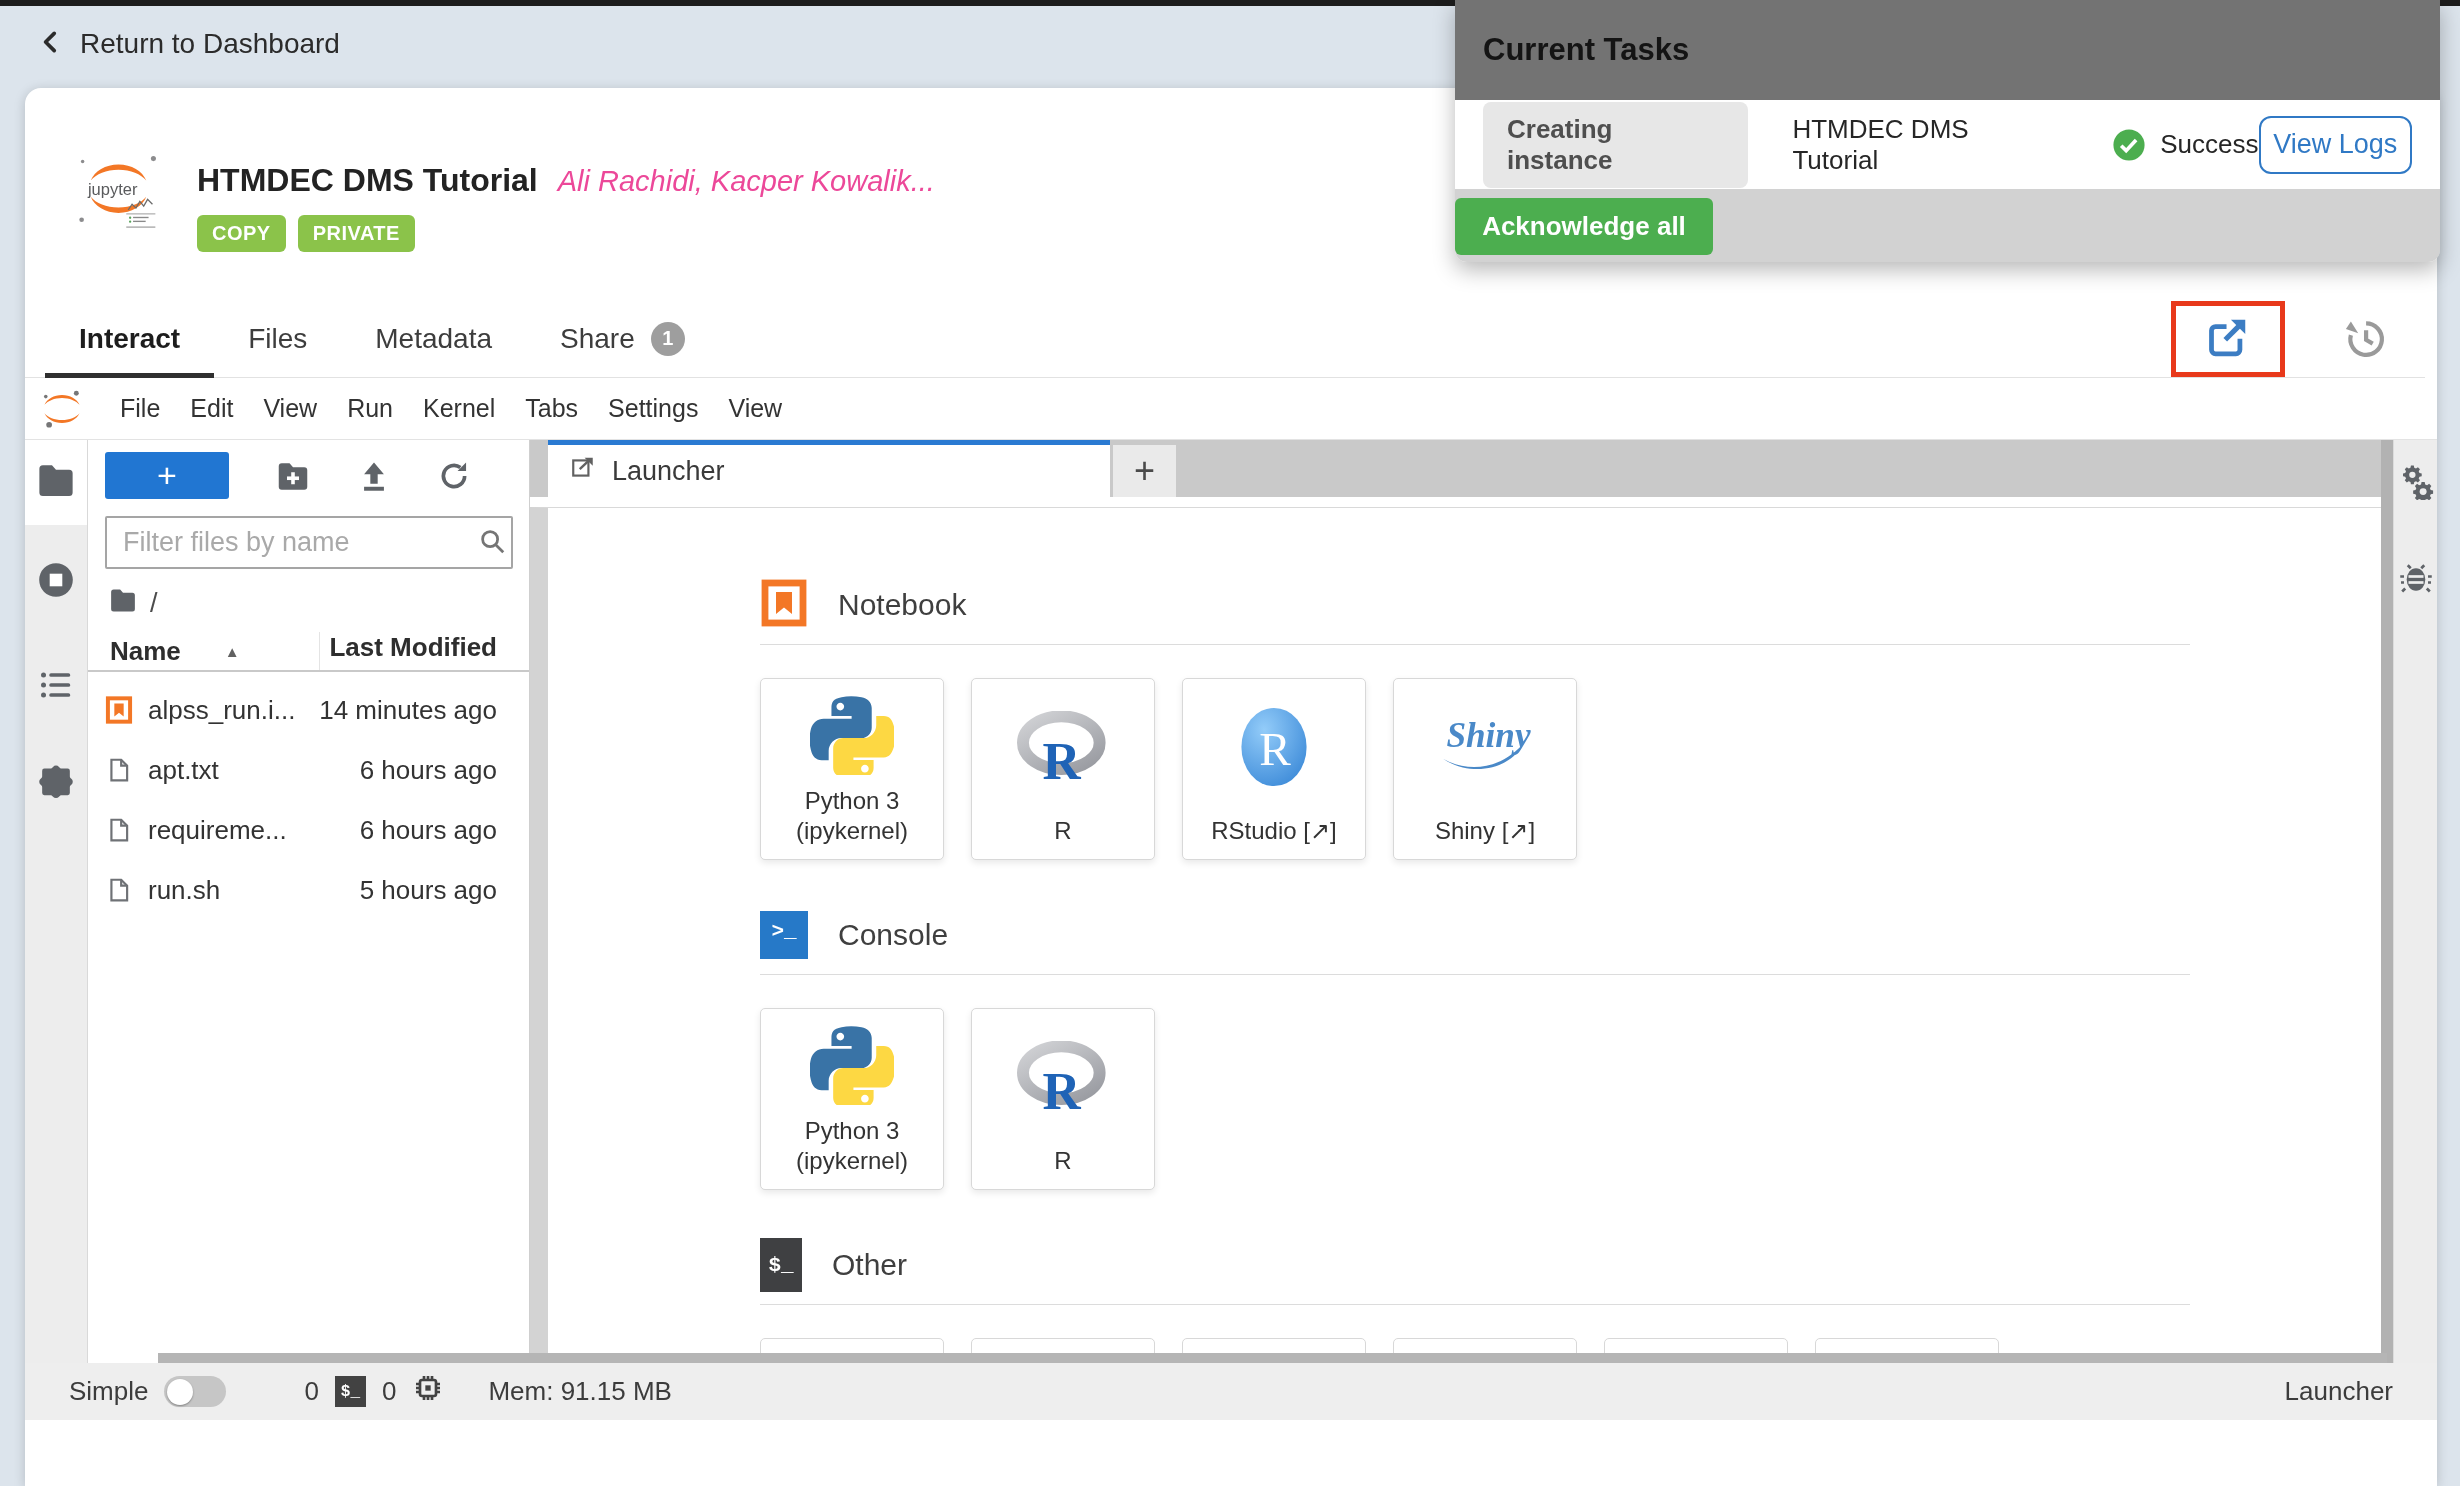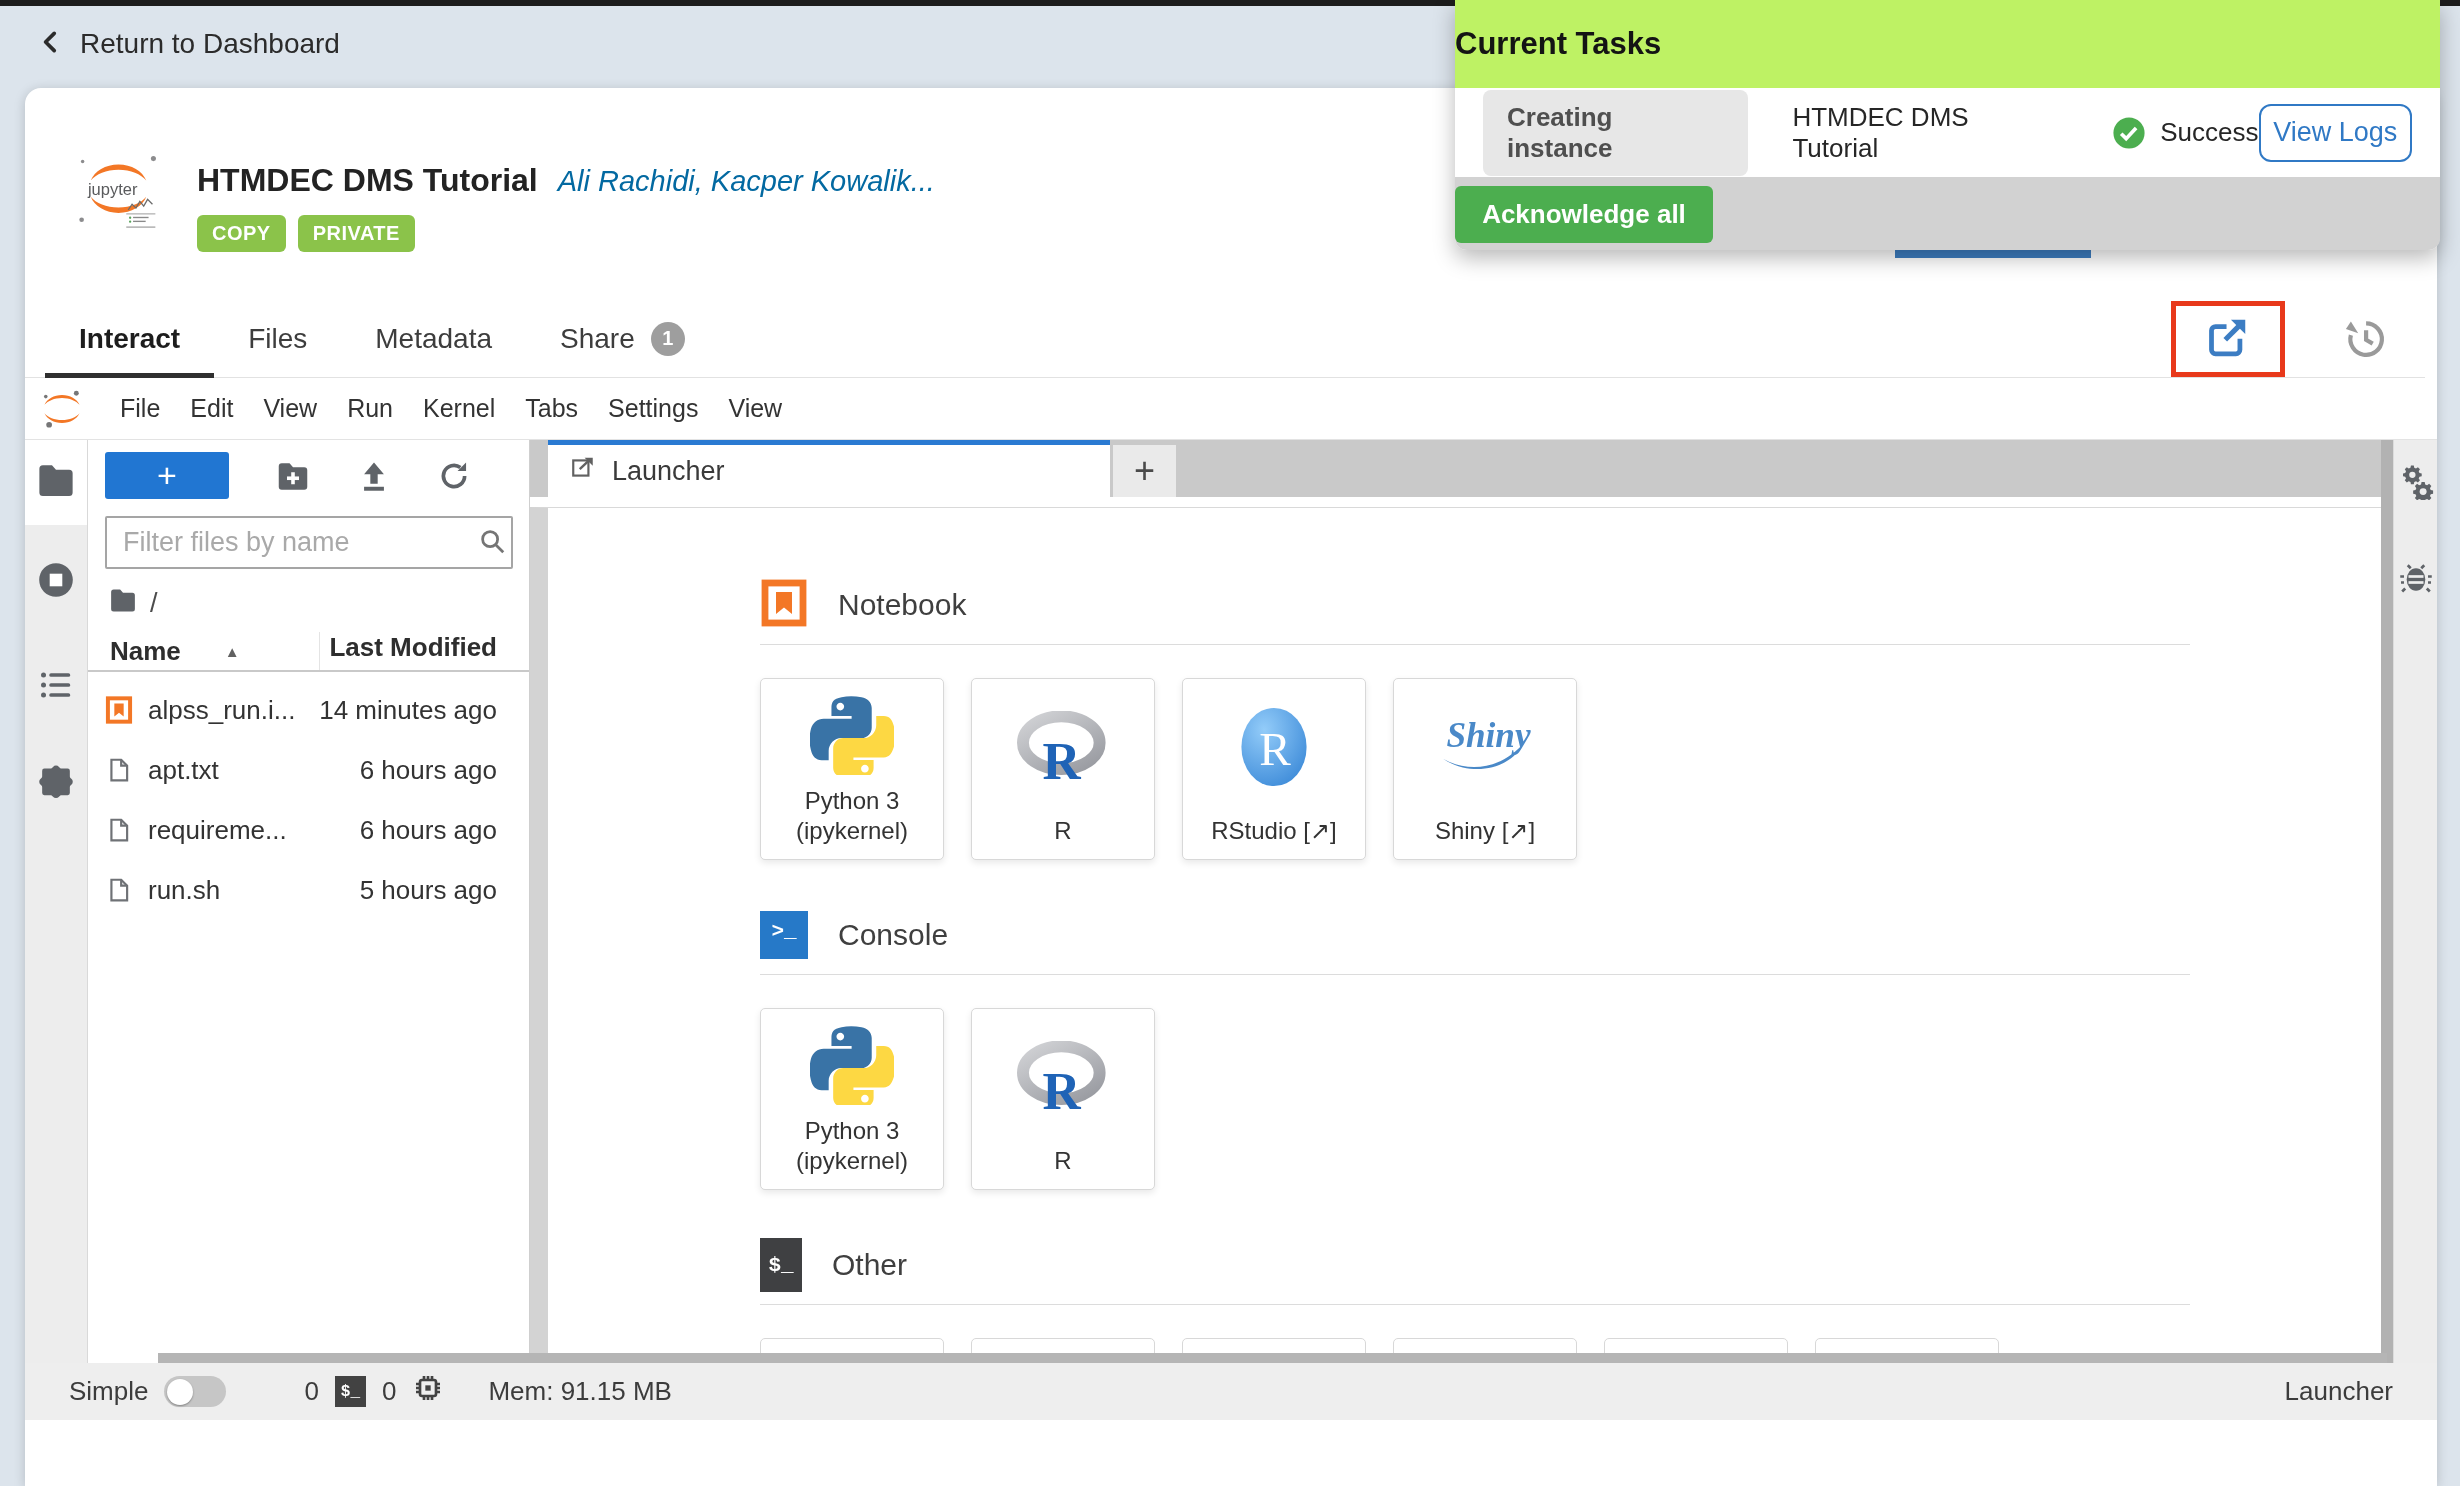--- a/index.html
+++ b/index.html
@@ -13,21 +13,21 @@
 
   .card { position:absolute; left:25px; top:88px; width:2412px; bottom:0; background:#fff;
           border-radius:16px 16px 0 0; box-shadow:0 2px 12px rgba(0,0,0,.18); z-index:2; }
 
   
   .tale-header { position:absolute; top:58px; left:45px; display:flex; gap:30px; }
   .tale-logo { width:97px; height:97px; }
   .tale-meta { padding-top:16px; }
   .title-row { display:flex; align-items:baseline; gap:20px; }
   .title-row h1 { font-size:32px; font-weight:700; color:#232323; }
-  .authors { font-size:29px; font-style:italic; color:#0369a1; }
+  .authors { font-size:29px; font-style:italic; color:#ec4899; }
   .badges { display:flex; gap:12px; margin-top:16px; }
   .badge { background:#8bc34a; color:#fff; font-size:20px; font-weight:700; letter-spacing:.5px;
            padding:7px 15px; border-radius:6px; }
 
   
   .tale-tabs { position:absolute; top:212px; left:0; right:12px; height:78px; display:flex; align-items:center;
                padding-left:32px; border-bottom:1px solid #e2e2e2; }
   .tab { position:relative; height:100%; display:flex; align-items:center; padding:0 22px; margin-right:24px;
          font-size:28px; color:#3d3d3d; cursor:pointer; }
   .tab .tab-badge { margin-left:16px; width:34px; height:34px; border-radius:50%; background:#9e9e9e;
@@ -111,21 +111,21 @@
   .toggle { width:62px; height:31px; border-radius:16px; background:#c6c6c6; margin-left:16px; position:relative; cursor:pointer; }
   .toggle .knob { position:absolute; left:3px; top:2.5px; width:26px; height:26px; border-radius:50%; background:#fff;
                   box-shadow:0 1px 2px rgba(0,0,0,.35); }
   .sb-counts { display:flex; align-items:center; gap:16px; margin-left:78px; }
   .sb-mem { margin-left:44px; }
   .sb-right { margin-left:auto; }
 
   
   .tasks-panel { position:absolute; left:1455px; top:0; width:985px; z-index:30; border-radius:0 0 12px 12px;
                  overflow:hidden; box-shadow:0 8px 22px rgba(0,0,0,.28); }
-  .tp-header { height:88px; background:#bef264; display:flex; align-items:center; }
+  .tp-header { height:100px; background:#737373; display:flex; align-items:center; padding-left:28px; }
   .tp-header h2 { font-size:31px; font-weight:700; color:#141414; }
   .tp-row { height:89px; background:#fff; display:flex; align-items:center; padding:0 28px; }
   .tp-chip { background:#e7e7e7; color:#4f4f4f; font-size:26px; font-weight:600; padding:12px 24px; border-radius:8px; }
   .tp-target { margin-left:44px; font-size:26px; color:#262626; }
   .tp-check { margin-left:52px; display:flex; }
   .tp-status { margin-left:14px; font-size:26px; color:#262626; }
   .viewlogs-btn { margin-left:auto; width:154px; height:58px; border:2px solid #3079c5; border-radius:12px;
                   background:#fff; color:#3079c5; font-size:27px; display:flex; align-items:center;
                   justify-content:center; cursor:pointer; }
   .tp-footer { height:73px; background:#d2d2d2; padding-top:9px; }

